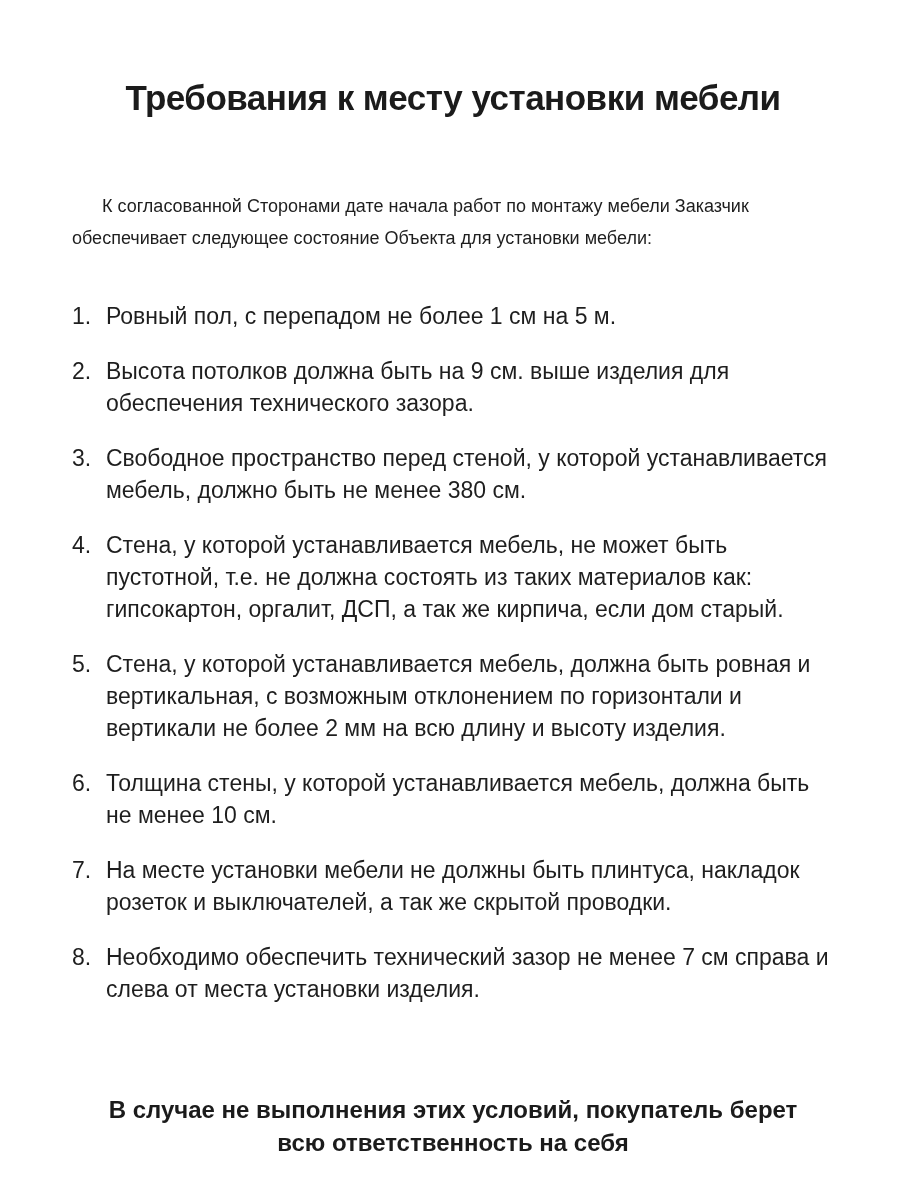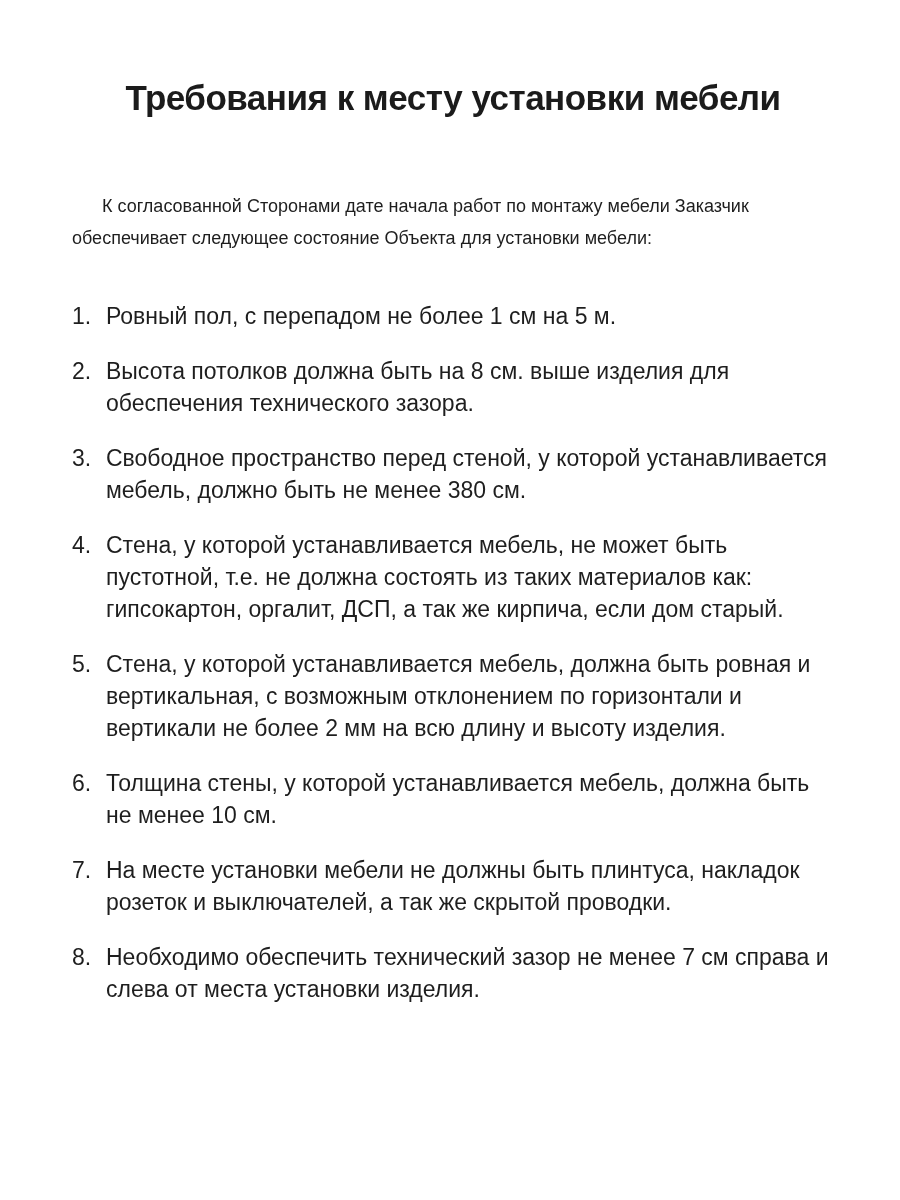--- a/index.html
+++ b/index.html
@@ -81,21 +81,21 @@
 
   <ol class="req-list">
 
       <li class="req-item">
         <span class="req-number">1.</span>
         <span class="req-text">Ровный пол, с перепадом не более 1 см на 5 м.</span>
       </li>
 
       <li class="req-item">
         <span class="req-number">2.</span>
-        <span class="req-text">Высота потолков должна быть на 8 см. выше изделия для обеспечения технического зазора.</span>
+        <span class="req-text">Высота потолков должна быть на 9 см. выше изделия для обеспечения технического зазора.</span>
       </li>
 
       <li class="req-item">
         <span class="req-number">3.</span>
         <span class="req-text">Свободное пространство перед стеной, у которой устанавливается мебель, должно быть не менее 380 см.</span>
       </li>
 
       <li class="req-item">
         <span class="req-number">4.</span>
         <span class="req-text">Стена, у которой устанавливается мебель, не может быть пустотной, т.е. не должна состоять из таких материалов как: гипсокартон, оргалит, ДСП, а так же кирпича, если дом старый.</span>
@@ -115,14 +115,15 @@
         <span class="req-number">7.</span>
         <span class="req-text">На месте установки мебели не должны быть плинтуса, накладок розеток и выключателей, а так же скрытой проводки.</span>
       </li>
 
       <li class="req-item">
         <span class="req-number">8.</span>
         <span class="req-text">Необходимо обеспечить технический зазор не менее 7 см справа и слева от места установки изделия.</span>
       </li>
     </ol>
 
+  <p class="footer-note">В случае не выполнения этих условий, покупатель берет всю ответственность на себя</p>
 
 </div>
 
 </body></html>

